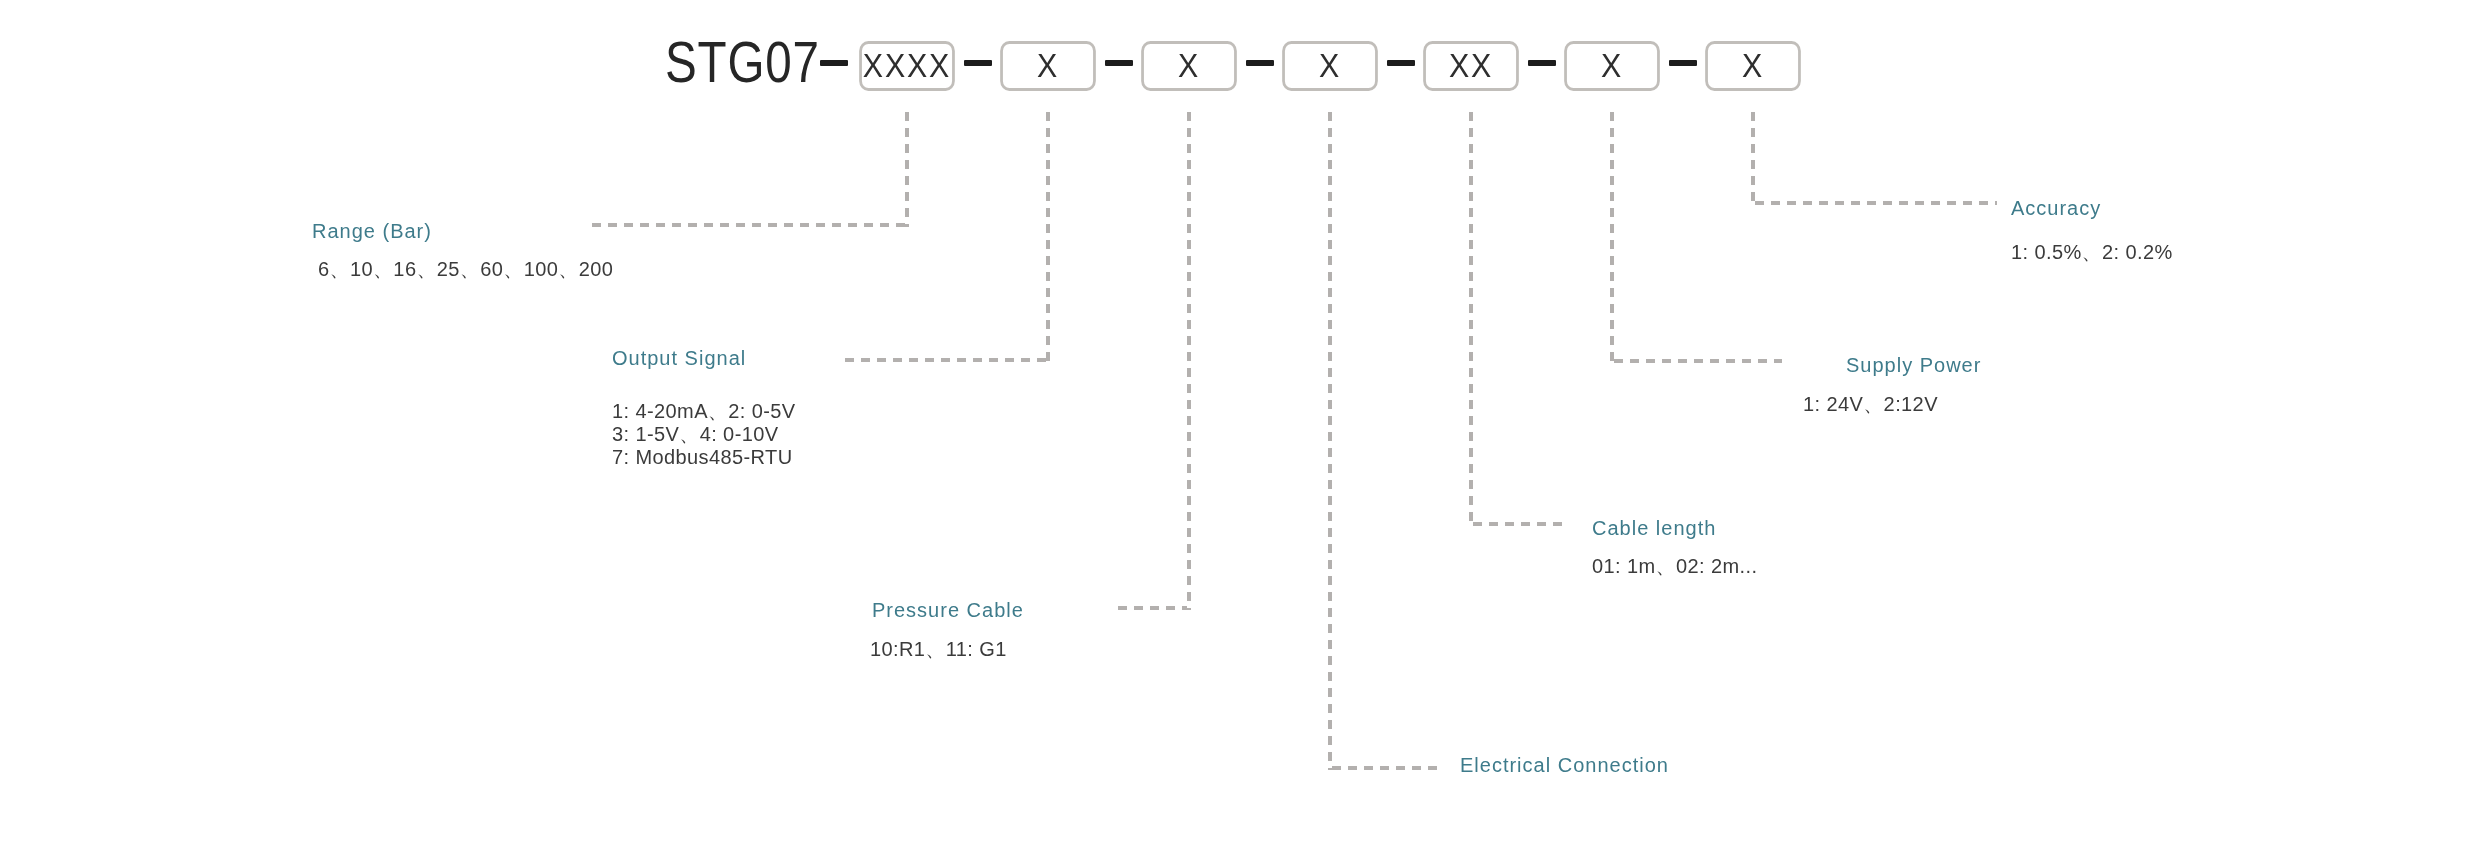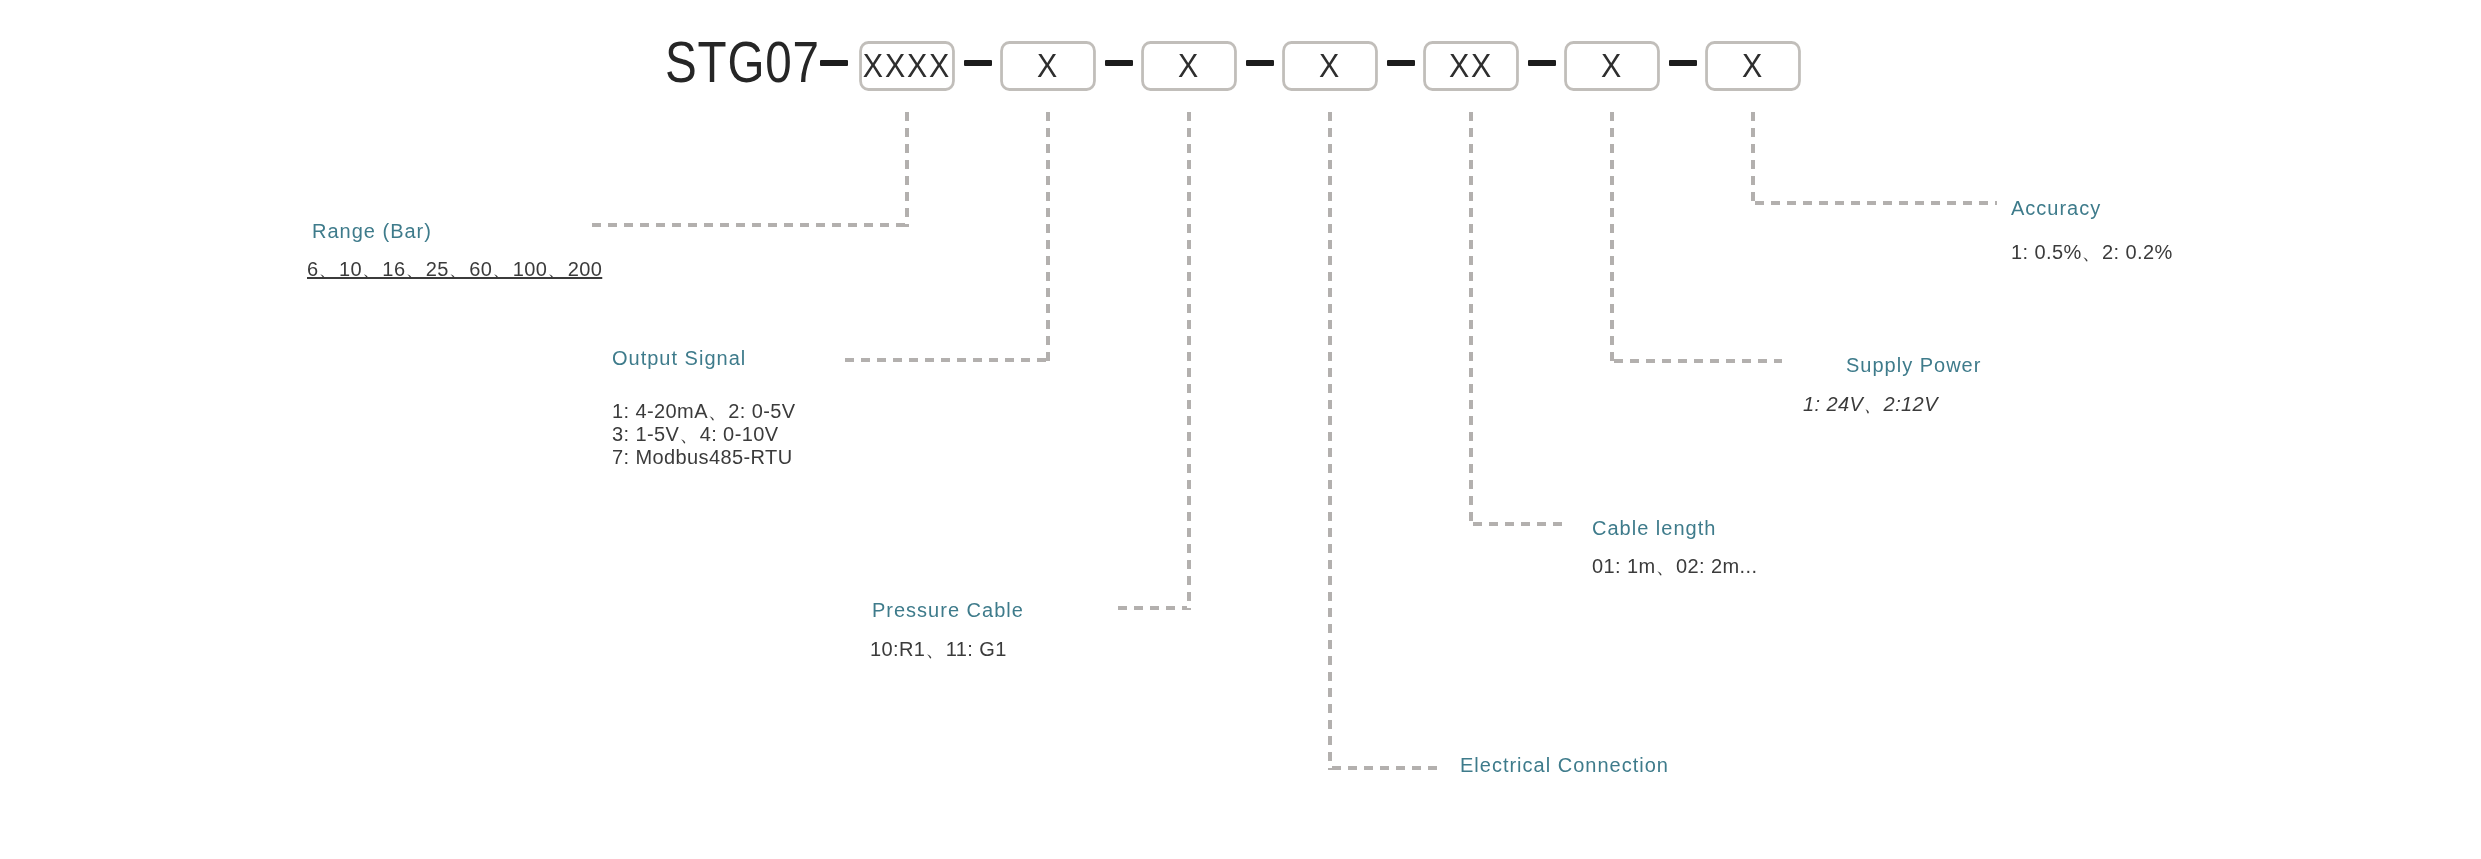--- a/index.html
+++ b/index.html
@@ -92,21 +92,21 @@
 
   <div class="hline" style="left:592px;top:223px;width:313px;"></div>
   <div class="hline" style="left:845px;top:358px;width:201px;"></div>
   <div class="hline" style="left:1118px;top:606px;width:69px;"></div>
   <div class="hline" style="left:1332px;top:766px;width:106px;"></div>
   <div class="hline" style="left:1473px;top:522px;width:90px;"></div>
   <div class="hline" style="left:1614px;top:359px;width:168px;"></div>
   <div class="hline" style="left:1755px;top:201px;width:242px;"></div>
 
   <div class="field-label" style="left:312px;top:216px;">Range (Bar)</div>
-  <div class="field-values" style="left:307px;top:258px;text-decoration:underline;">
+  <div class="field-values" style="left:318px;top:258px;">
     <div>6、10、16、25、60、100、200</div>
   </div>
 
   <div class="field-label" style="left:612px;top:343px;">Output Signal</div>
   <div class="field-values" style="left:612px;top:400px;">
     <div>1: 4-20mA、2: 0-5V</div>
     <div>3: 1-5V、4: 0-10V</div>
     <div>7: Modbus485-RTU</div>
   </div>
 
@@ -116,21 +116,21 @@
   </div>
 
   <div class="field-label" style="left:1460px;top:750px;text-align:center;">Electrical Connection</div>
 
   <div class="field-label" style="left:1592px;top:513px;">Cable length</div>
   <div class="field-values" style="left:1592px;top:555px;">
     <div>01: 1m、02: 2m...</div>
   </div>
 
   <div class="field-label" style="left:1803px;top:350px;margin-left:43px;">Supply Power</div>
-  <div class="field-values" style="left:1803px;top:393px;font-style:italic;">
+  <div class="field-values" style="left:1803px;top:393px;">
     <div>1: 24V、2:12V</div>
   </div>
 
   <div class="field-label" style="left:2011px;top:193px;">Accuracy</div>
   <div class="field-values" style="left:2011px;top:241px;">
     <div>1: 0.5%、2: 0.2%</div>
   </div>
 
 </div>
 

